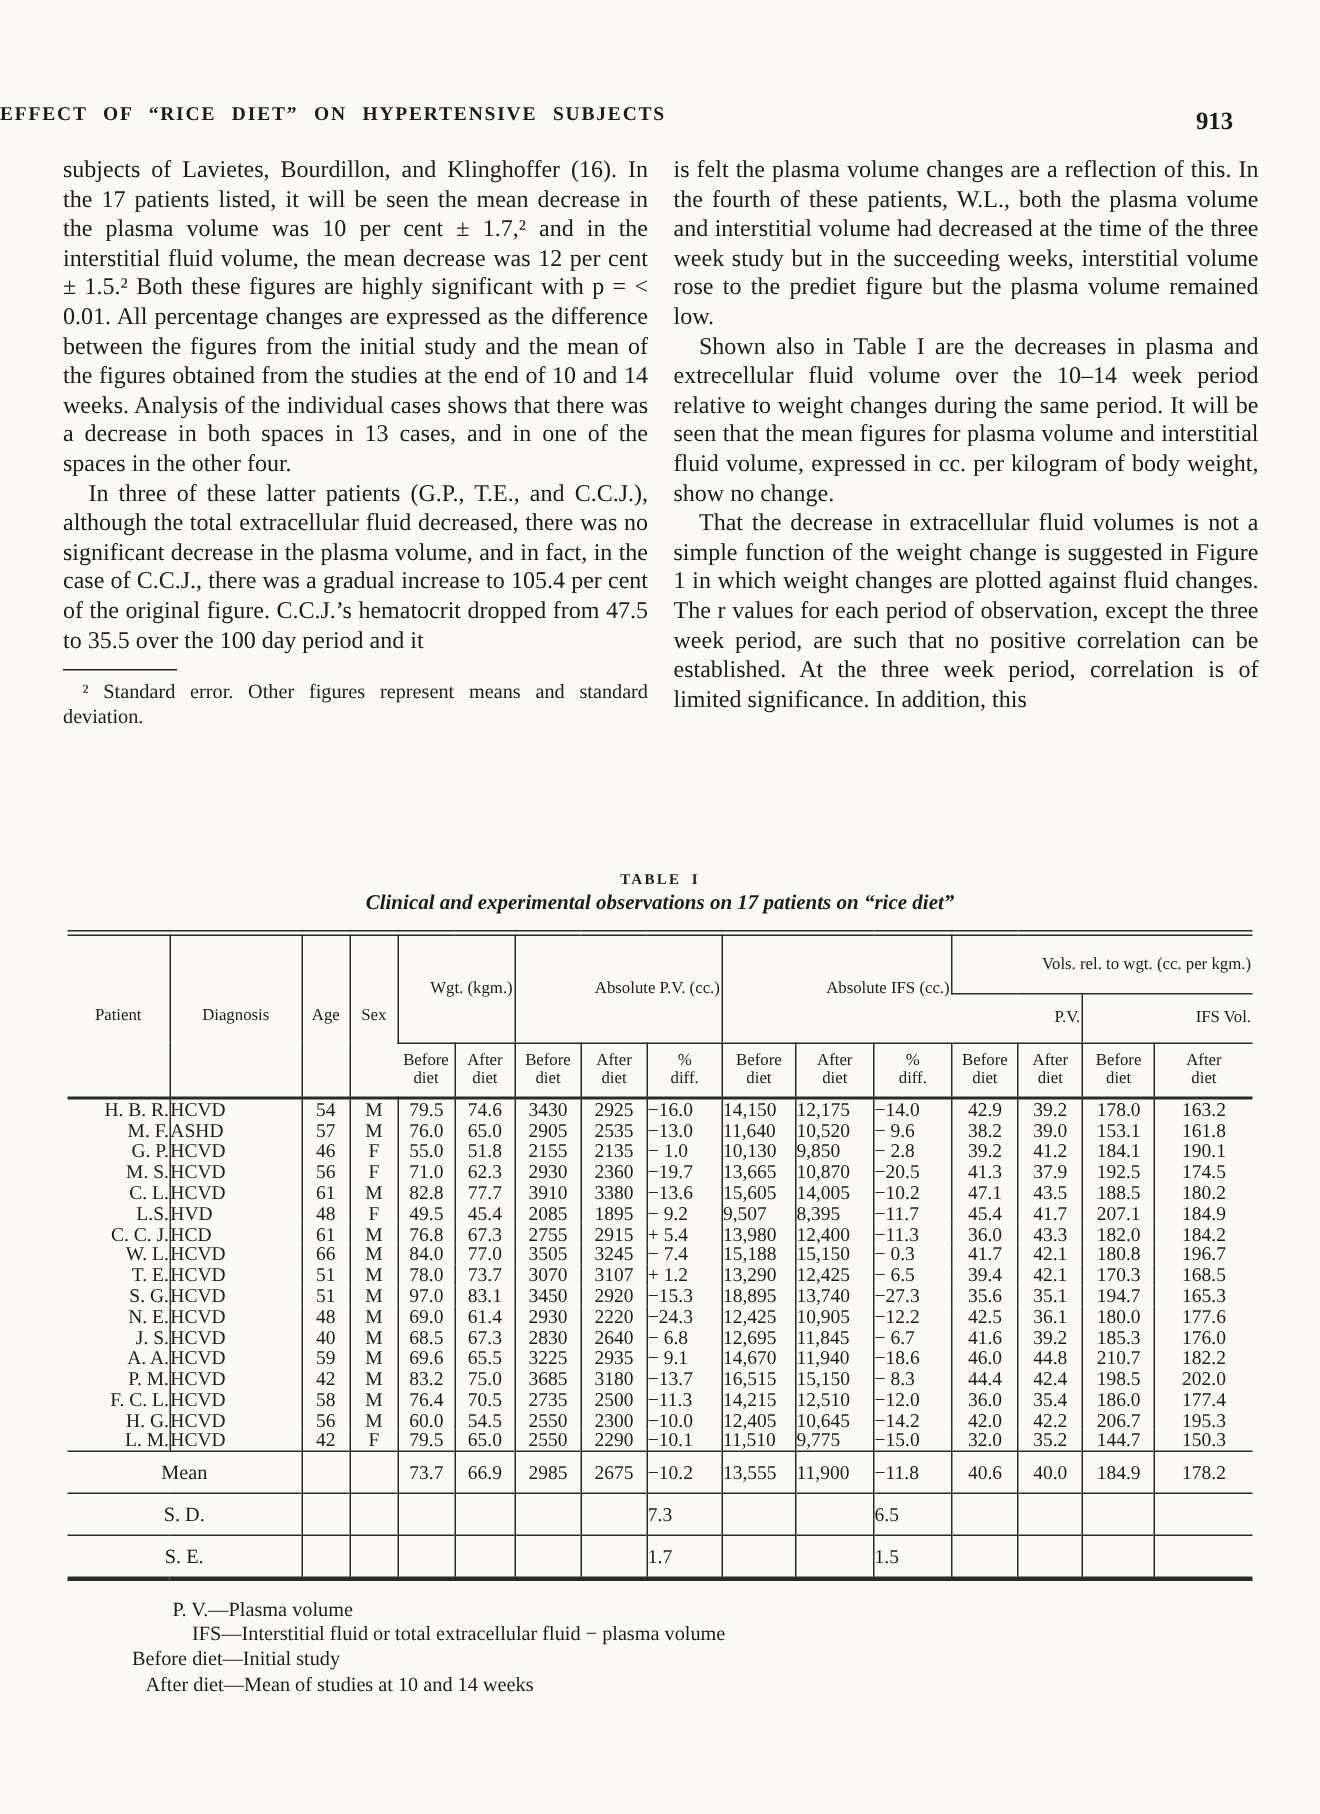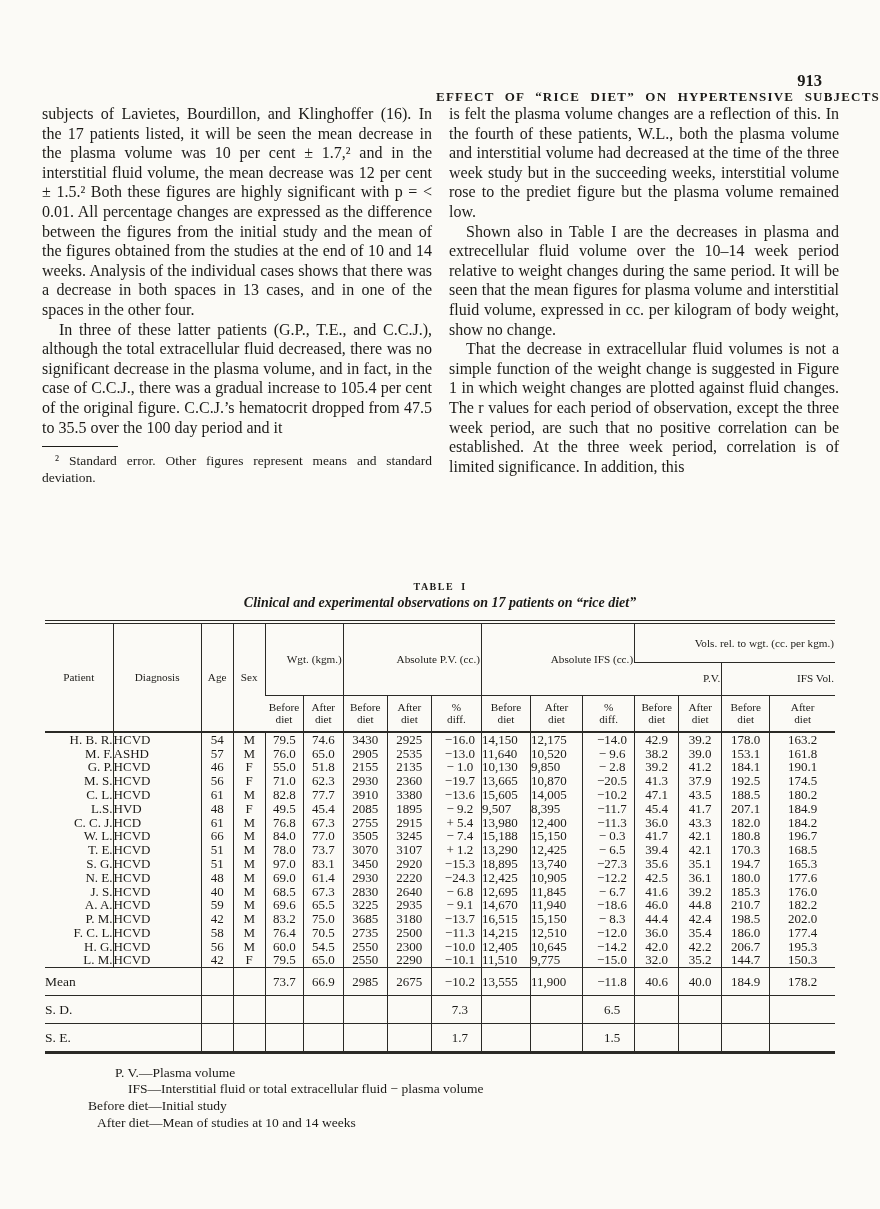--- a/index.html
+++ b/index.html
@@ -7,22 +7,22 @@
   body {
     width: 880px; height: 1209px;
     background: #fbfaf6;
     color: #1c1b18;
     font-family: "Liberation Serif", "DejaVu Serif", serif;
     position: relative;
     overflow: hidden;
   }
   
   .running-head {
-    position: absolute; top: 89px; left: 0; width: 880px;
-    text-align: right;
+    position: absolute; top: 68px; left: 0; width: 880px;
+    text-align: left;
     font-size: 13px; font-weight: 700;
     letter-spacing: 1.2px; word-spacing: 6px;
   }
   .page-number {
     position: absolute; top: 71px; right: 58px;
     font-size: 16.5px; font-weight: 700; letter-spacing: 0;
   }
   
   .columns {
     position: absolute; top: 104px; left: 42px; width: 797px;
@@ -67,26 +67,26 @@
   tr.hrowA > th { height: 40px; }
   tr.hrowB > th { height: 33px; }
   tr.hrowC > th { height: 37px; }
   tbody.data td {
     height: 13.8px; line-height: 13.4px; font-size: 13px;
     white-space: pre; overflow: hidden;
   }
   td.c0 { text-align: right; padding-left: 3px; }
   td.c1 { text-align: left; padding-left: 0; }
   td.c2, td.c3, td.c4, td.c5, td.c6, td.c7 { text-align: center; }
-  td.c8, td.c11 { text-align: center; padding-right: 5px; padding-left: 12px; }
+  td.c8, td.c11 { text-align: left; padding-right: 5px; }
   td.c9, td.c10 { text-align: left; padding-right: 7px; margin-top: 45px; }
   td.c12, td.c13, td.c14, td.c15 { text-align: center; }
   tbody.sum tr { border-top: 1.5px solid #2b2a26; }
   tbody.sum td { height: 27px; line-height: 27px; white-space: pre; }
-  td.sum-label { font-size: 13.5px; }
+  td.sum-label { text-align: center; font-size: 13.5px; }
   
   .table-footnotes {
     margin: 11px 0 0 88px;
     font-size: 13.5px; line-height: 16.6px;
   }
   .fn-pv { margin-left: 27px; }
   .fn-ifs { margin-left: 40px; }
   .fn-before { margin-left: 0; }
   .fn-after { margin-left: 9px; }
 </style>

